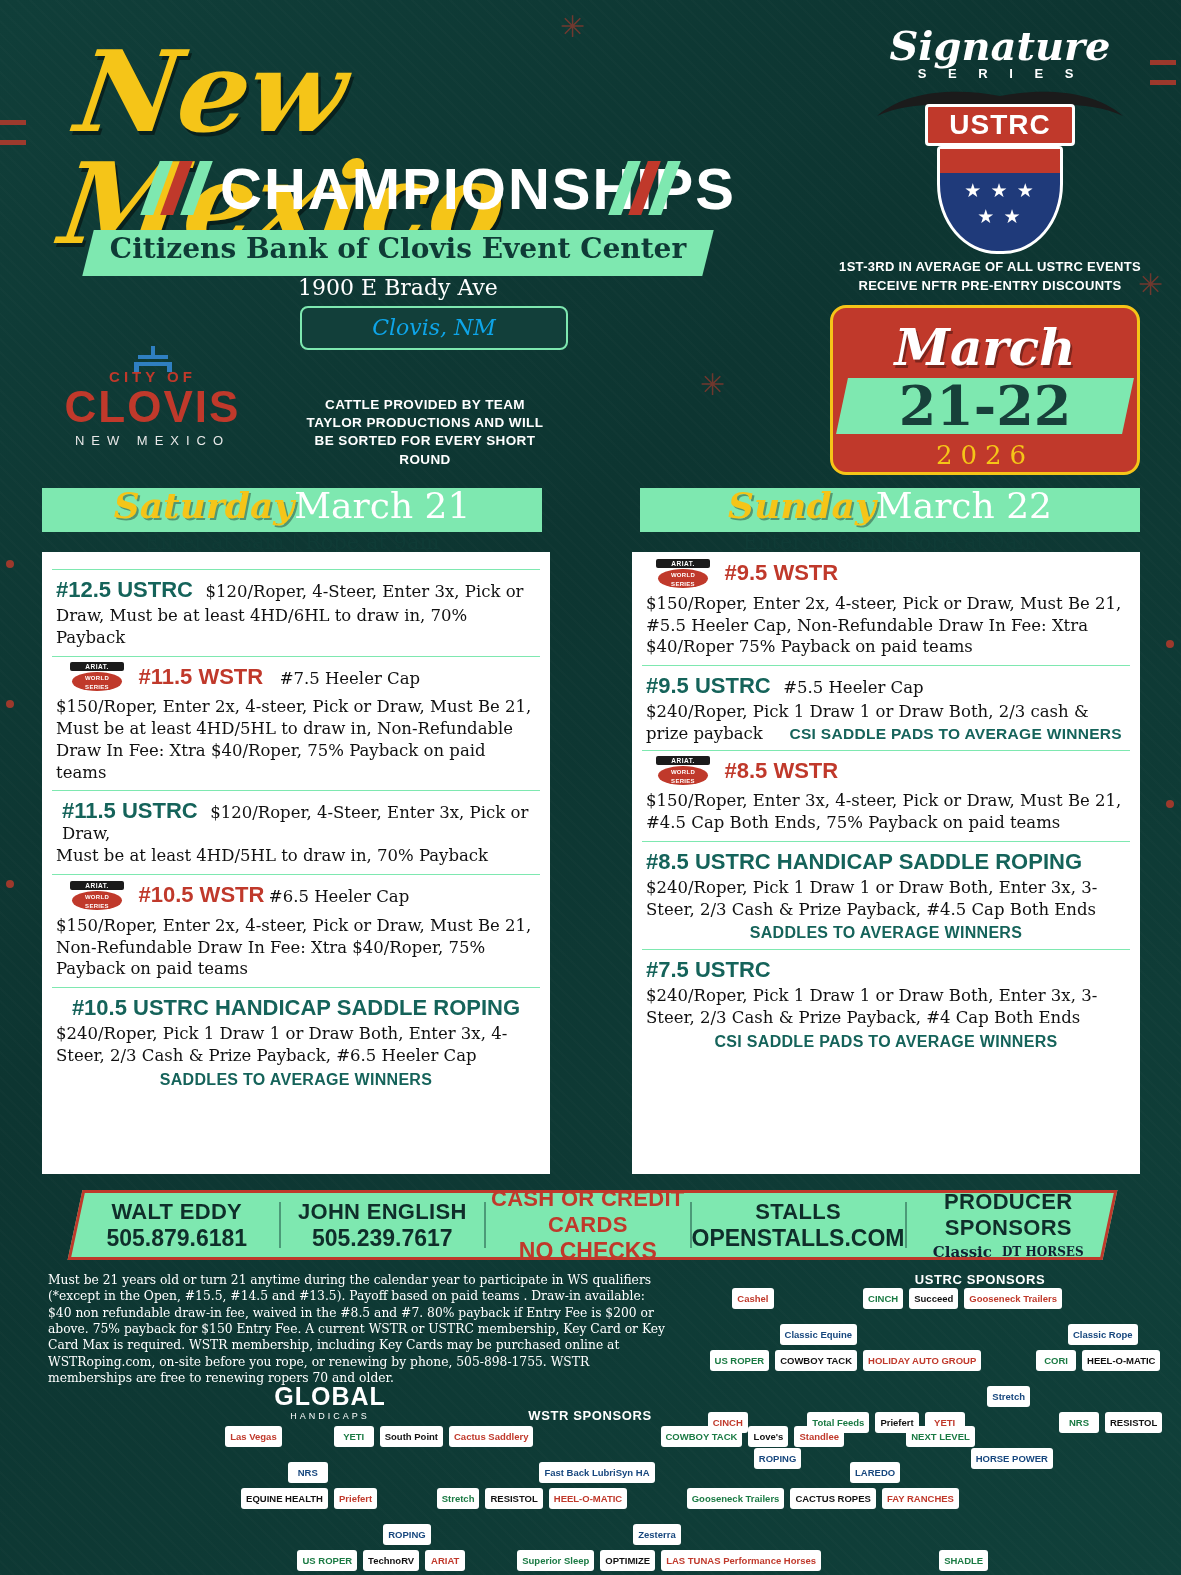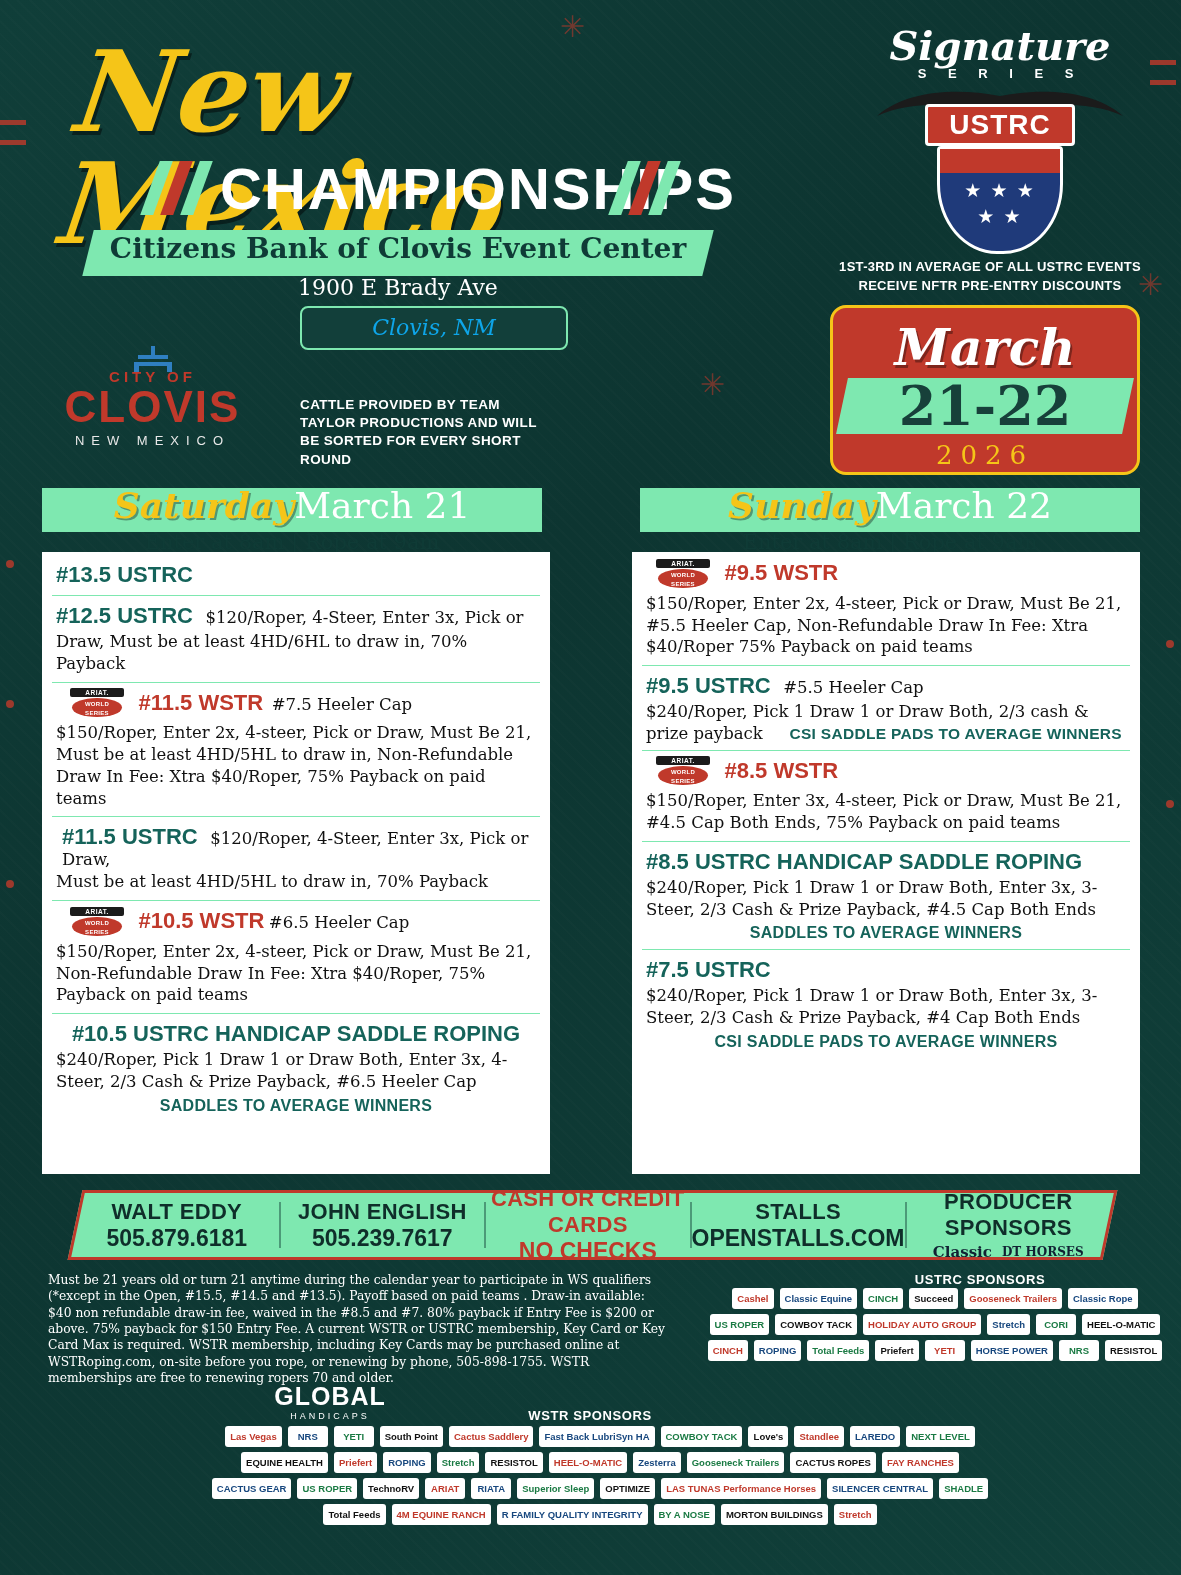--- a/index.html
+++ b/index.html
@@ -66,21 +66,21 @@
   }
   .city-pill {
     position:absolute; left:300px; top:306px; width:268px; height:44px;
     border:2px solid #7ee8b0; border-radius:8px; background:#123f3a;
   }
   .city-pill span {
     display:block; text-align:center; line-height:40px;
     font-family:"DejaVu Serif", serif; font-style:italic; font-size:22px; color:#0ea5e9;
   }
   .cattle-note {
-    position:absolute; left:300px; top:396px; width:250px; 
+    position:absolute; left:300px; top:396px; width:250px; text-align:center;
     font-size:13.5px; font-weight:bold; color:#ffffff; line-height:1.35; letter-spacing:.4px;
   }
 
   
   .clovis-logo { position:absolute; left:40px; top:368px; width:225px; text-align:center; }
   .clovis-top { font-size:15px; letter-spacing:4px; color:#c0392b; font-weight:bold; }
   .clovis-main { font-size:44px; letter-spacing:2px; color:#c0392b; font-weight:bold; line-height:1; }
   .clovis-sub { font-size:13px; letter-spacing:7px; color:#e8e8e8; margin-top:4px; }
   .clovis-mark { position:absolute; left:92px; top:-22px; width:42px; height:26px; }
 
@@ -228,21 +228,21 @@
   }
   .logo-grid { position:absolute; display:flex; flex-wrap:wrap; gap:5px 6px; justify-content:center; }
   .logo {
     background:#ffffff; border-radius:3px; color:#111;
     font-size:9.5px; font-weight:bold; display:flex; align-items:center; justify-content:center;
     padding:2px 5px; height:21px; min-width:40px; text-align:center; line-height:1.05;
     white-space:nowrap; overflow:hidden;
   }
   .logo.red { color:#c0392b; }
   .logo.green { color:#1a7a43; }
-  .logo.blue { color:#17477e; }
+  .logo.blue { color:#17477e;margin-top:36px; }
   .logo.black { color:#111; }
 </style>
 </head>
 <body>
 
 <div class="poster">
   <div class="texture"></div>
 
   <div class="zia" style="left:560px; top:12px;">✳</div>
   <div class="zia" style="left:700px; top:370px;">✳</div>
@@ -325,21 +325,20 @@
   <div class="day-head-sat"></div>
   <div class="day-label" style="left:42px;">
     <span class="scriptday">Saturday</span><span class="plainday">March 21</span>
   </div>
   <div class="day-time" style="left:42px;">Enter at 8am | Rope at 9am</div>
 
   <div class="panel sat">
     <div style="height:10px"></div>
 
     <div class="ev">
-      <div><span class="ev-title">#13.5 USTRC</span></div>
     </div>
     <div class="divider"></div>
 
     <div class="ev">
       <div><span class="ev-title">#12.5 USTRC</span>
            <span class="ev-sub" style="margin-left:8px">$120/Roper, 4-Steer, Enter 3x, Pick or</span></div>
       <div class="ev-body">Draw, Must be at least 4HD/6HL to draw in, 70% Payback</div>
     </div>
     <div class="divider"></div>
 
@@ -347,21 +346,21 @@
       <div style="padding-left:10px">
         <span class="ariat">
           <span class="bar">
               <span>ARIAT.</span>
             </span>
           <span class="oval">
               <span>WORLD<br>SERIES</span>
             </span>
         </span>
         <span class="ev-title red">#11.5 WSTR</span>
-        <span class="ev-sub" style="margin-left:4px">#7.5 Heeler Cap</span>
+        <span class="ev-sub" style="margin-left:12px">#7.5 Heeler Cap</span>
       </div>
       <div class="ev-body">$150/Roper, Enter 2x, 4-steer, Pick or Draw, Must Be 21, Must be at least 4HD/5HL to draw in, Non-Refundable Draw In Fee: Xtra $40/Roper, 75% Payback on paid teams</div>
     </div>
     <div class="divider"></div>
 
     <div class="ev">
       <div style="padding-left:6px"><span class="ev-title">#11.5 USTRC</span>
            <span class="ev-sub" style="margin-left:8px">$120/Roper, 4-Steer, Enter 3x, Pick or Draw,</span></div>
       <div class="ev-body">Must be at least 4HD/5HL to draw in, 70% Payback</div>
     </div>

